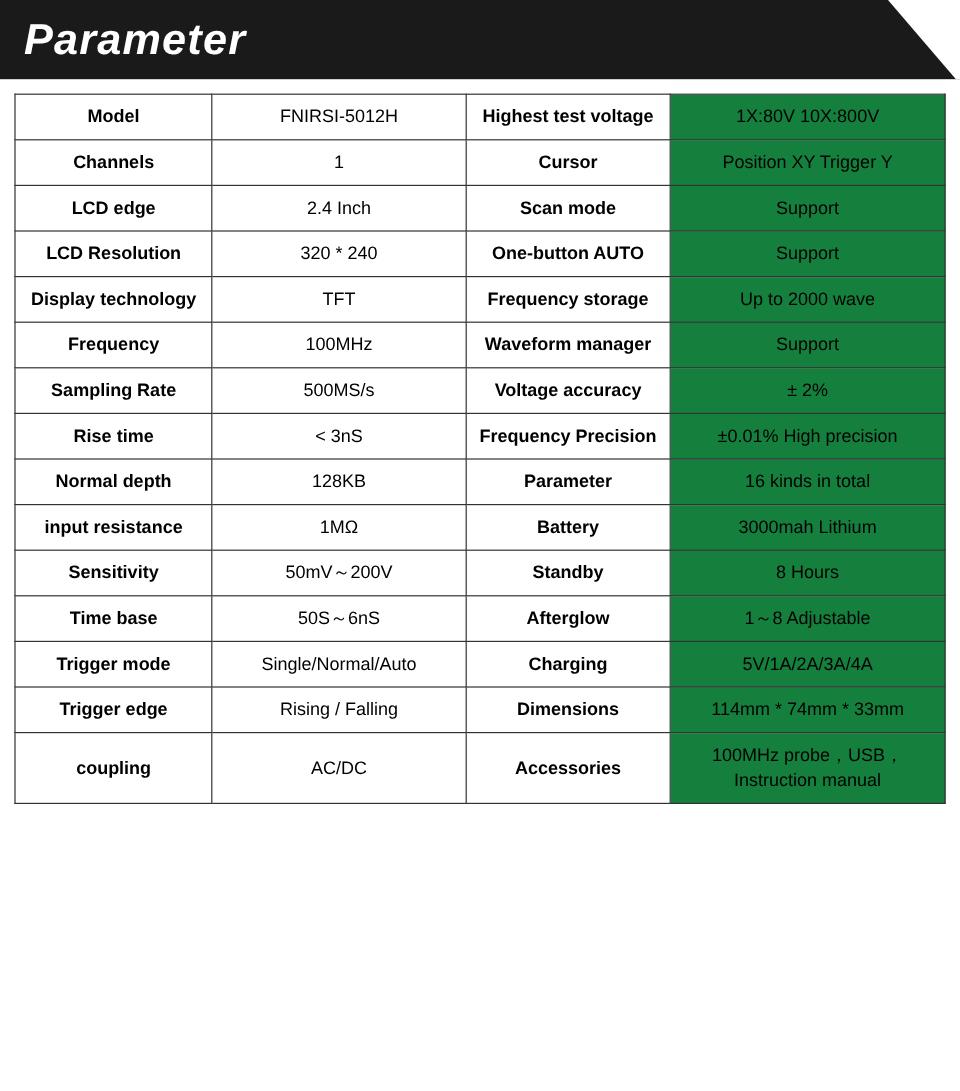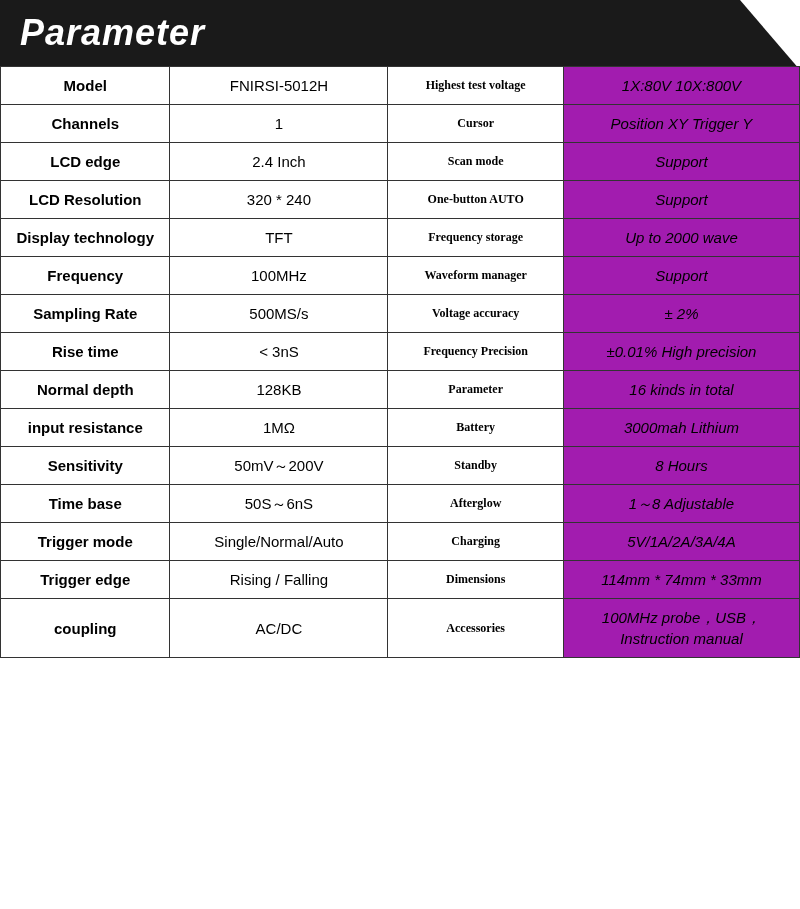--- a/index.html
+++ b/index.html
@@ -33,21 +33,21 @@
 
     .header-title {
       color: #fff;
       font-size: 36px;
       font-weight: 900;
       font-style: italic;
       letter-spacing: 1px;
     }
 
     .table-container {
-      padding: 0;
+      padding: 12px;
     }
 
     table {
       width: 100%;
       border-collapse: collapse;
       font-size: 15px;
     }
 
     td {
       border: 1.5px solid #333;
@@ -64,30 +64,28 @@
       width: 140px;
     }
 
     .param-value {
       background: #fff;
       width: 180px;
     }
 
     .spec-name {
       font-weight: bold;
-      font-size: 12px;
+      font-size: 15px;
       background: #fff;
       width: 145px;
-      font-family: Liberation Serif, serif;
     }
 
     .spec-value {
-      background: #a21caf;
+      background: #15803d;
       width: 195px;
-      font-style: italic;
     }
   </style>
 </head>
 <body>
 
 <div class="header">
   <span class="header-title">Parameter</span>
 </div>
 
 <div class="table-container">

